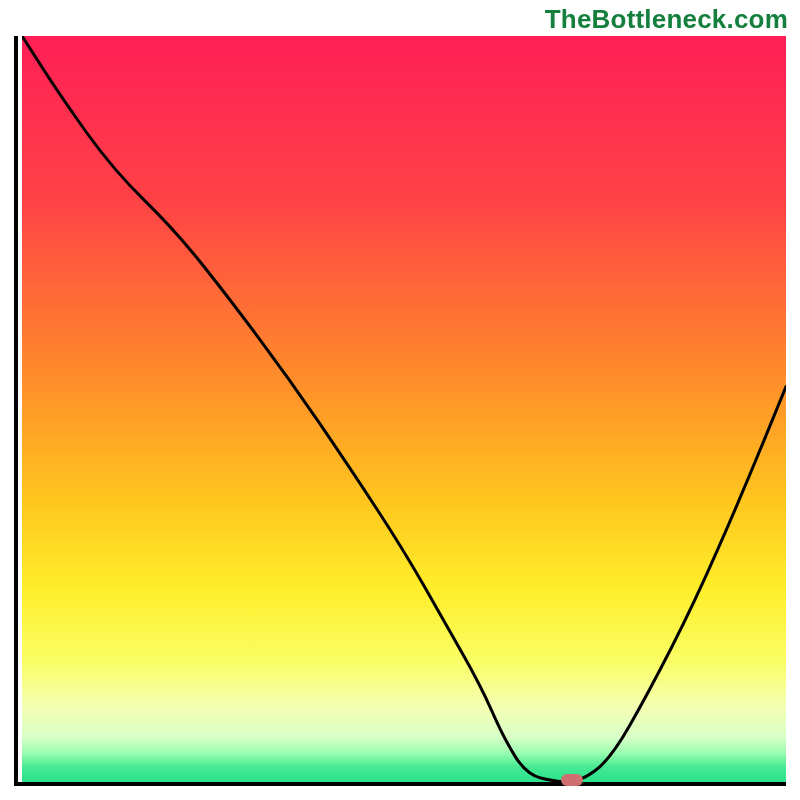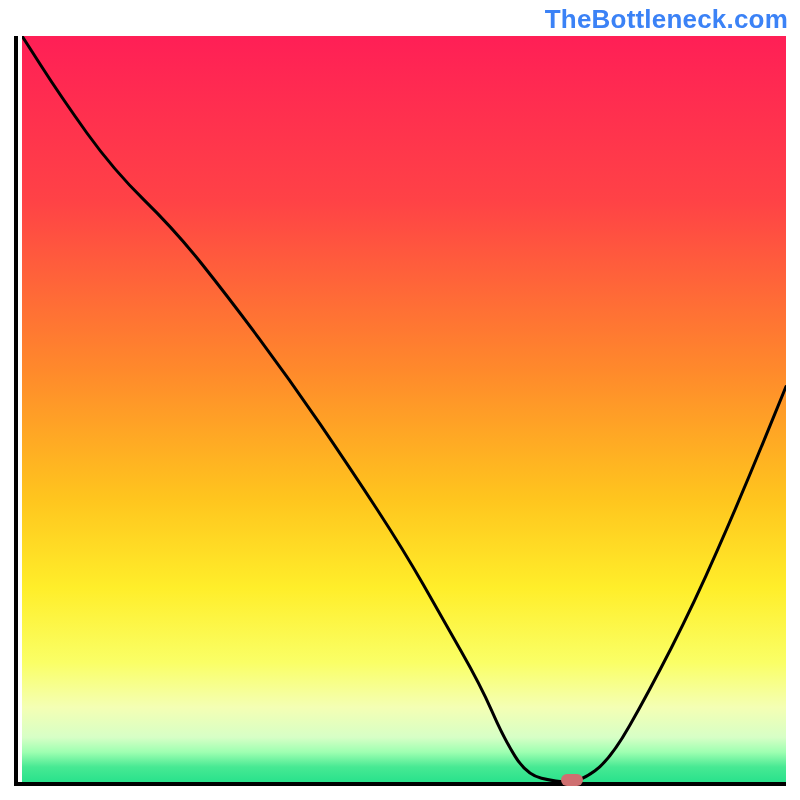--- a/index.html
+++ b/index.html
@@ -15,21 +15,21 @@
     width: 800px;
     height: 800px;
   }
   .watermark {
     position: absolute;
     top: 4px;
     right: 12px;
     font-family: Arial, Helvetica, sans-serif;
     font-size: 26px;
     font-weight: 600;
-    color: #3b82f6;
+    color: #15803d;
     letter-spacing: 0.2px;
     z-index: 5;
   }
   .plot-frame {
     position: absolute;
     left: 14px;
     top: 36px;
     width: 772px;
     height: 750px;
     border-left: 4px solid #000;

